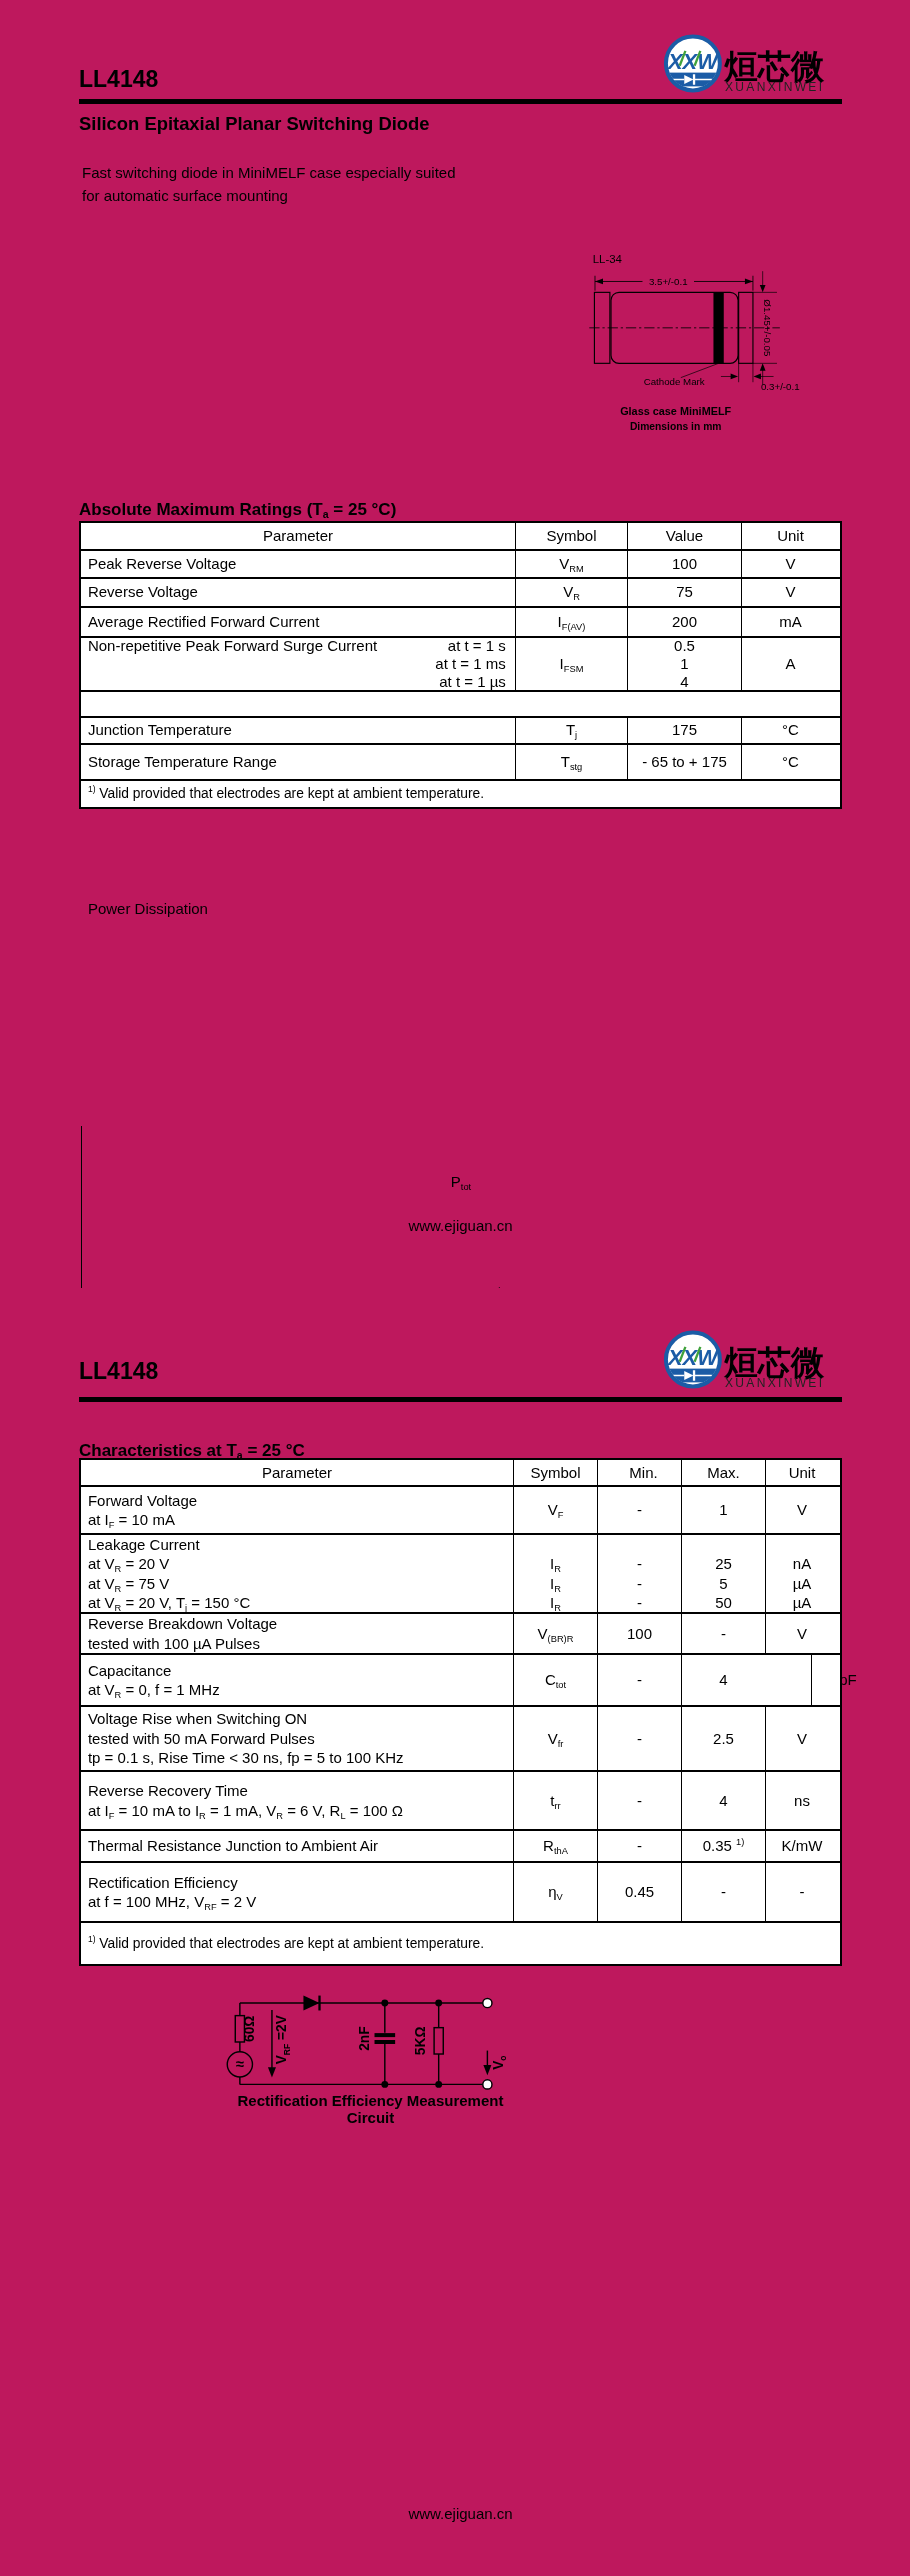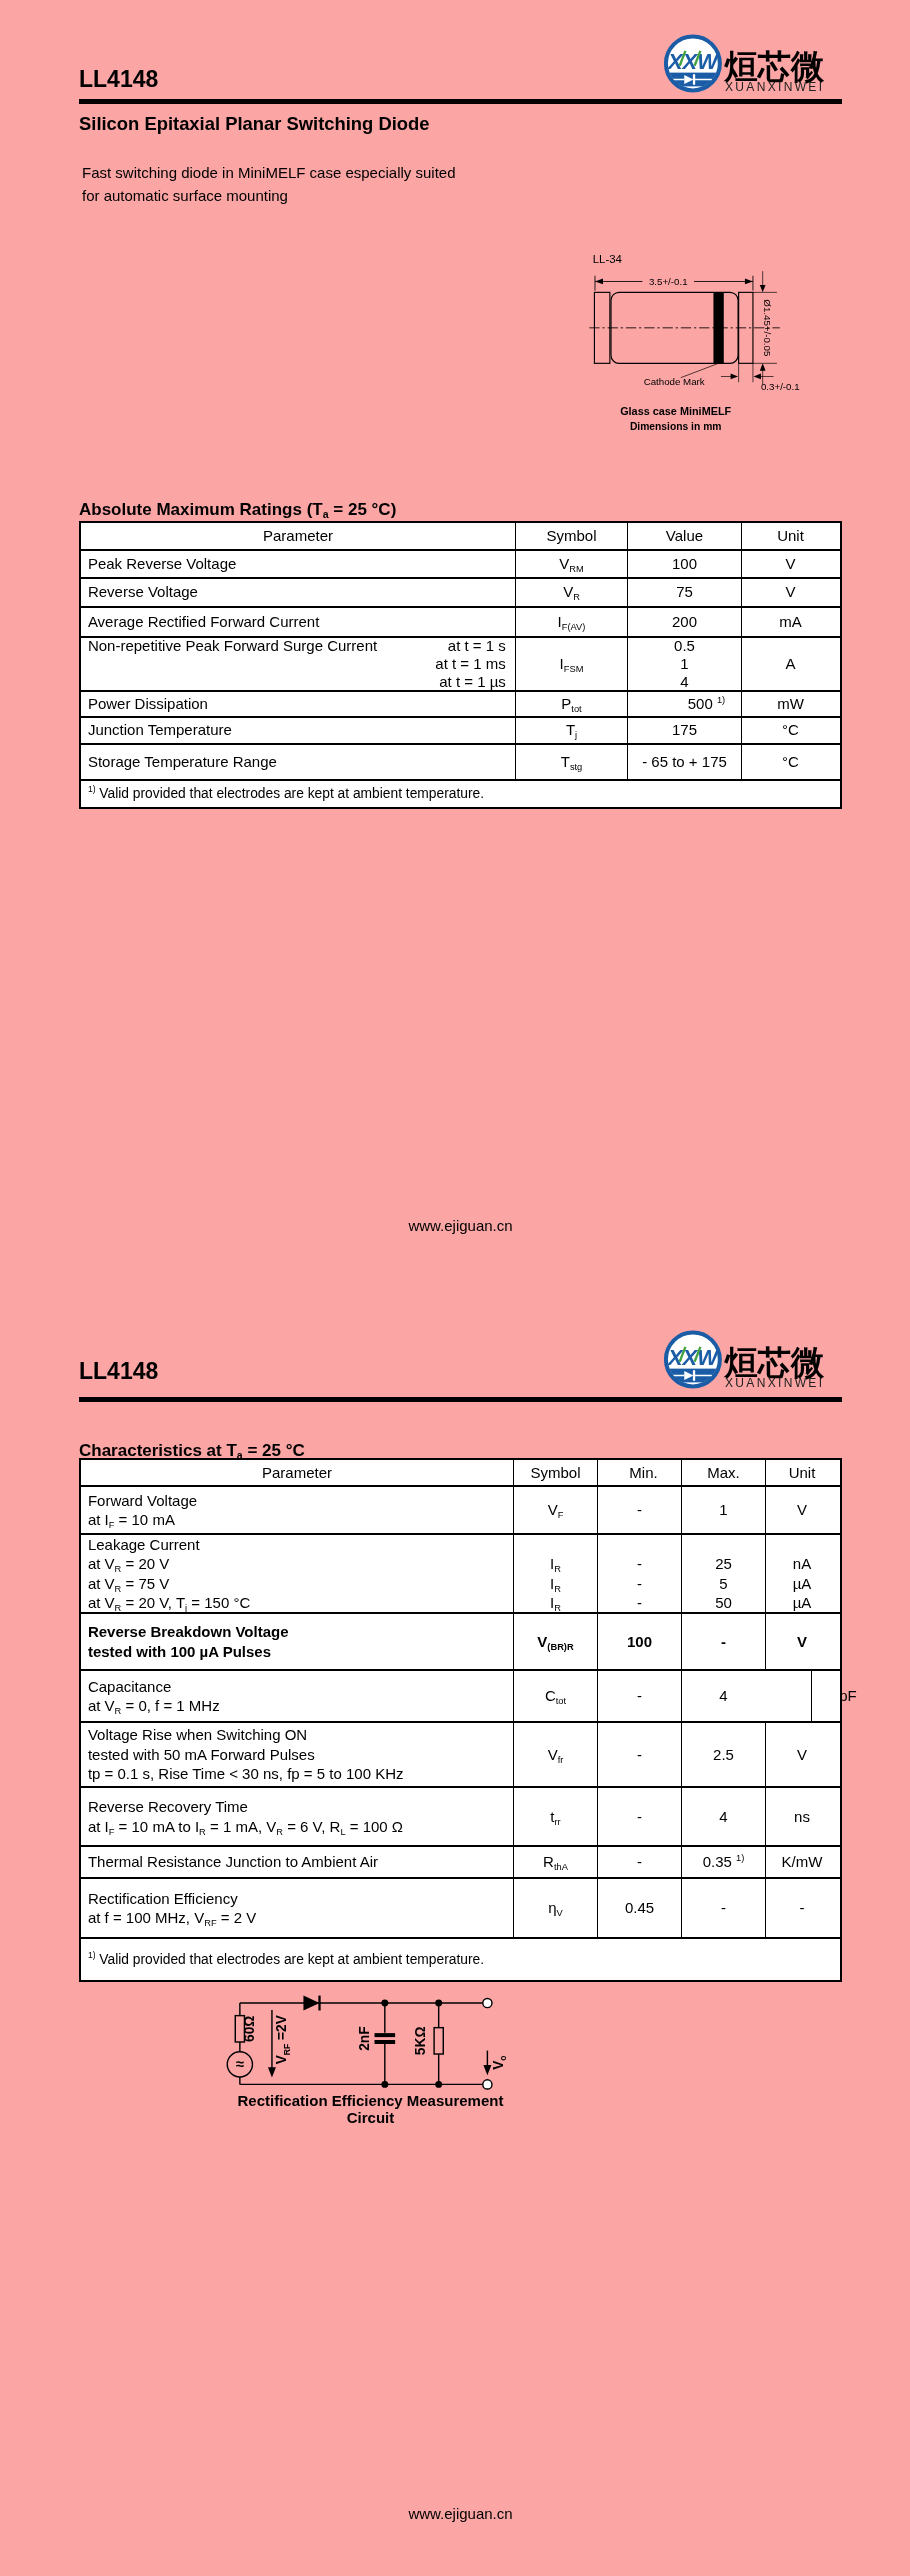--- a/index.html
+++ b/index.html
@@ -1,17 +1,17 @@
 <!DOCTYPE html>
 <html style="--brand-blue: #1B5CA6; --brand-green: #3FA23C;font-size:9.2px"><head>
 <meta charset="utf-8">
 <style>
   html,body{margin:0;padding:0;background:#fff;}
   body{width:910px;height:2576px;position:relative;font-family:"Liberation Sans",sans-serif;color:#000;}
-  .page{position:absolute;left:0;width:910px;height:1288px;overflow:hidden;background:#fca5a5;}
+  .page{position:absolute;left:0;width:910px;height:1288px;overflow:hidden;background:#be185d;}
   #page1{top:0;} #page2{top:1288px;}
   .ptitle{position:absolute;left:79px;font-size:23px;font-weight:bold;line-height:1;}
   #page1 .ptitle{top:68px;} #page2 .ptitle{top:72px;}
   .rule{position:absolute;left:79px;width:763px;height:4.6px;background:#000;}
   #page1 .rule{top:99px;} #page2 .rule{top:109px;}
   .logo{position:absolute;left:660px;}
   #page1 .logo{top:29px;} #page2 .logo{top:37px;}
   .subtitle{position:absolute;left:79px;top:113px;font-size:18.4px;font-weight:bold;}
   .desc{position:absolute;left:82px;top:161px;font-size:15px;line-height:23px;}
   .theading{position:absolute;left:79px;font-size:17px;font-weight:bold;}
@@ -205,21 +205,21 @@
         </div>
         <div class="tcell" style="flex: 0 0 114px;">
           <div class="cl">0.5</div>
           <div class="cl">1</div>
           <div class="cl">4</div>
         </div>
         <div class="tcell" style="flex: 0 0 98px;">
           <div class="cl">A</div>
         </div>
       </div>
-      <div class="trow" style="height: 26px;">
+      <div class="trow" style="height: 26px; flex-direction: column;">
         <div class="tcell pcell" style="flex: 0 0 434px;">
           <div class="cl">Power Dissipation</div>
         </div>
         <div class="tcell" style="flex: 0 0 112px;">
           <div class="cl">P<sub>tot</sub></div>
         </div>
         <div class="tcell" style="flex: 0 0 114px; padding-left: 44px;">
           <div class="cl">500 <sup>1)</sup></div>
         </div>
         <div class="tcell" style="flex: 0 0 98px;">
@@ -353,21 +353,21 @@
           <div class="cl">5</div>
           <div class="cl">50</div>
         </div>
         <div class="tcell" style="flex: 0 0 73px;">
           <div class="cl"></div>
           <div class="cl">nA</div>
           <div class="cl">µA</div>
           <div class="cl">µA</div>
         </div>
       </div>
-      <div class="trow" style="height: 57px; font-weight: bold;">
+      <div class="trow" style="height: 41px;">
         <div class="tcell pcell" style="flex: 0 0 432px;">
           <div class="cl">Reverse Breakdown Voltage</div>
           <div class="cl ind">tested with 100 µA Pulses</div>
         </div>
         <div class="tcell" style="flex: 0 0 84px;">
           <div class="cl">V<sub>(BR)R</sub></div>
         </div>
         <div class="tcell" style="flex: 0 0 84px;">
           <div class="cl">100</div>
         </div>

